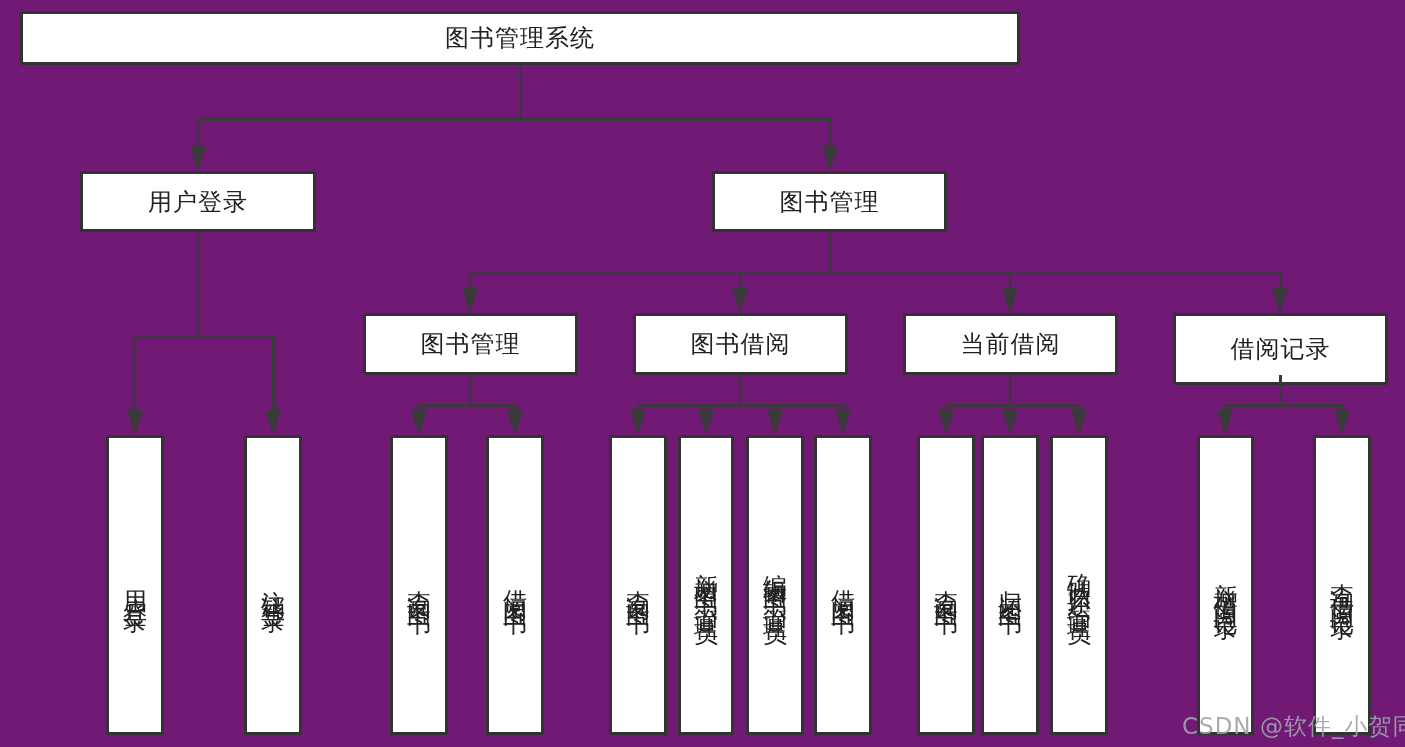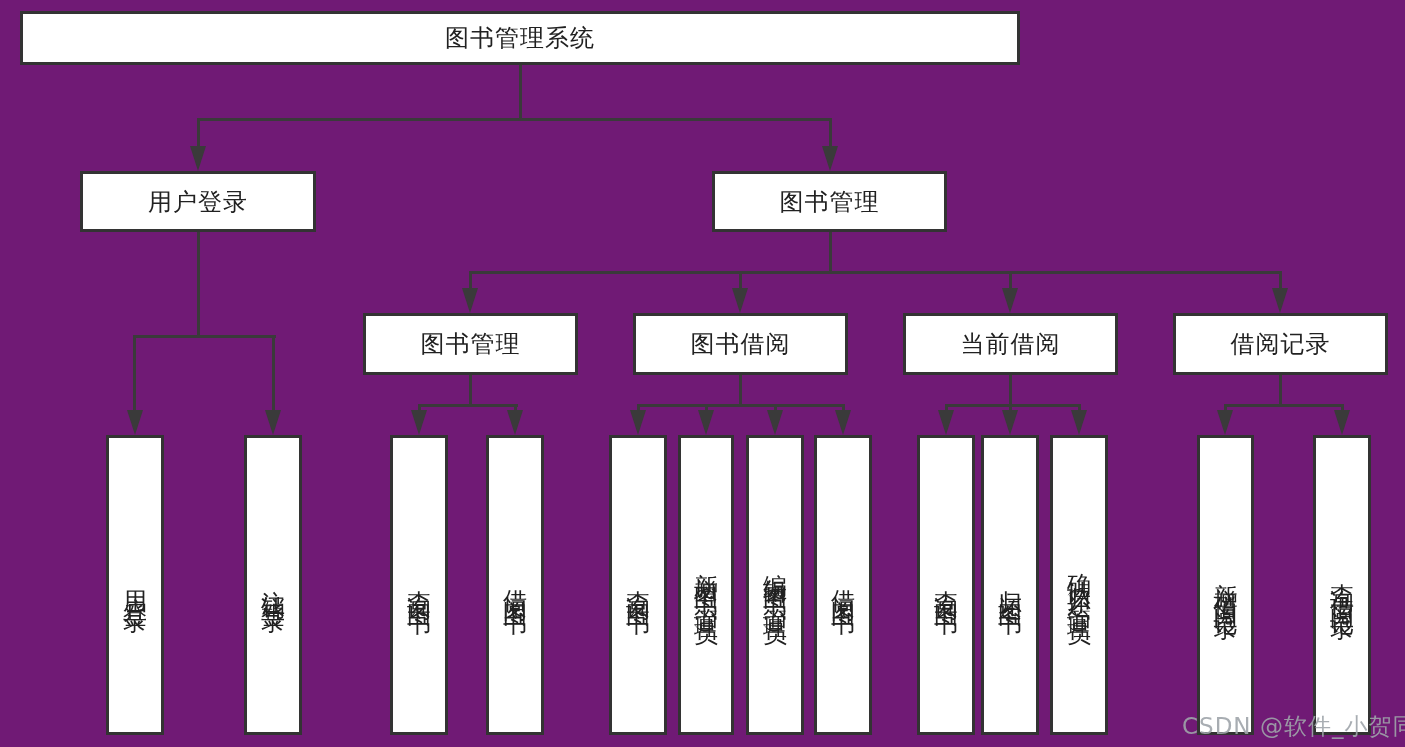--- a/index.html
+++ b/index.html
@@ -94,21 +94,21 @@
 
   <div class="box" style="left:363px; top:313px; width:215px; height:62px;">
     <span>图书管理</span>
   </div>
   <div class="box" style="left:903px; top:313px; width:215px; height:62px;">
     <span>当前借阅</span>
   </div>
   <div class="box" style="left:633px; top:313px; width:215px; height:62px;">
     <span>图书借阅</span>
   </div>
-  <div class="box" style="left:1173px; top:313px; width:215px; height:62px;">
+  <div class="box" style="left:1173px; top:313px; width:215px; height:72px;">
     <span>借阅记录</span>
   </div>
 
   <div class="vl" style="left:469px; top:375px; height:31px;"></div>
   <div class="hl" style="left:418px; top:404px; width:100px;"></div>
   <div class="vl" style="left:418px; top:404px; height:12px;"></div>
   <div class="ar" style="left:411px; top:410px;"></div>
   <div class="vl" style="left:514px; top:404px; height:12px;"></div>
   <div class="ar" style="left:507px; top:410px;"></div>
 

